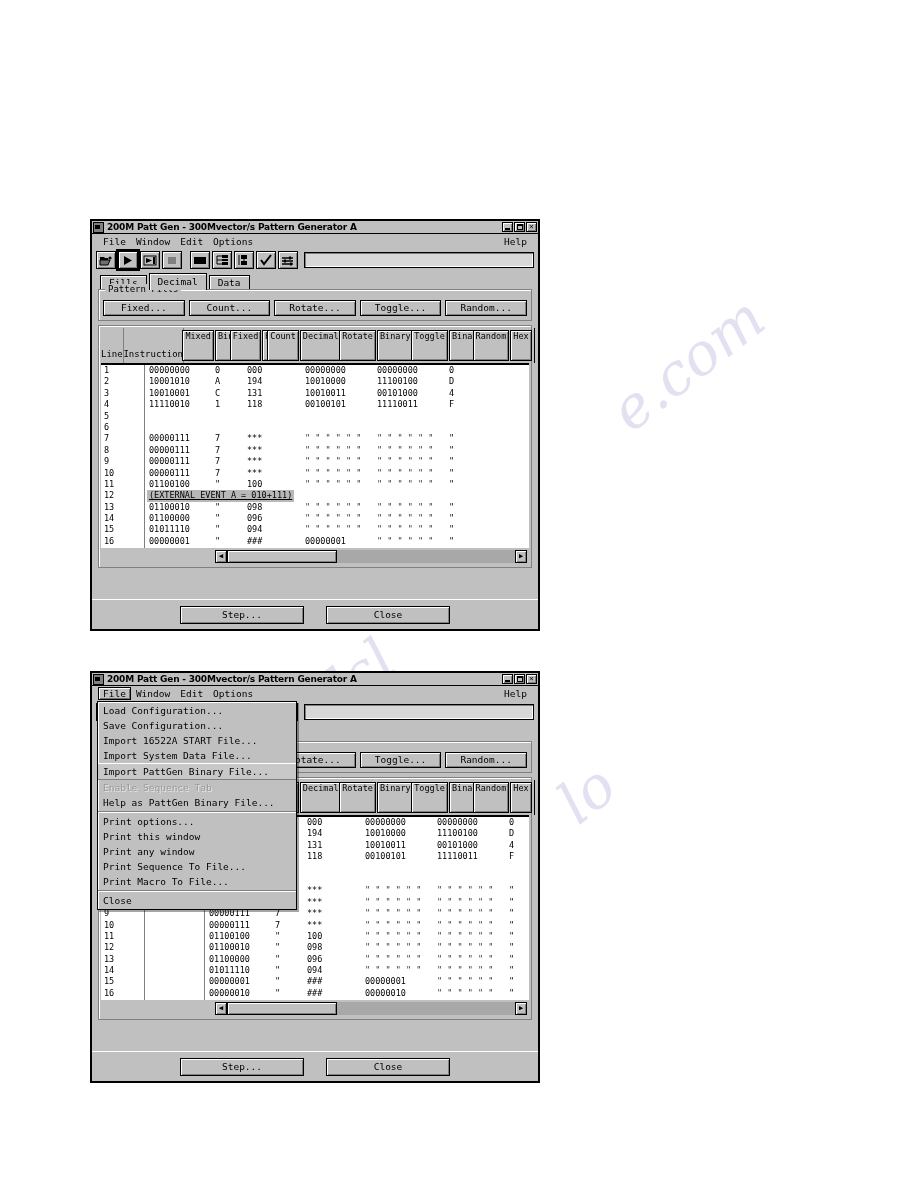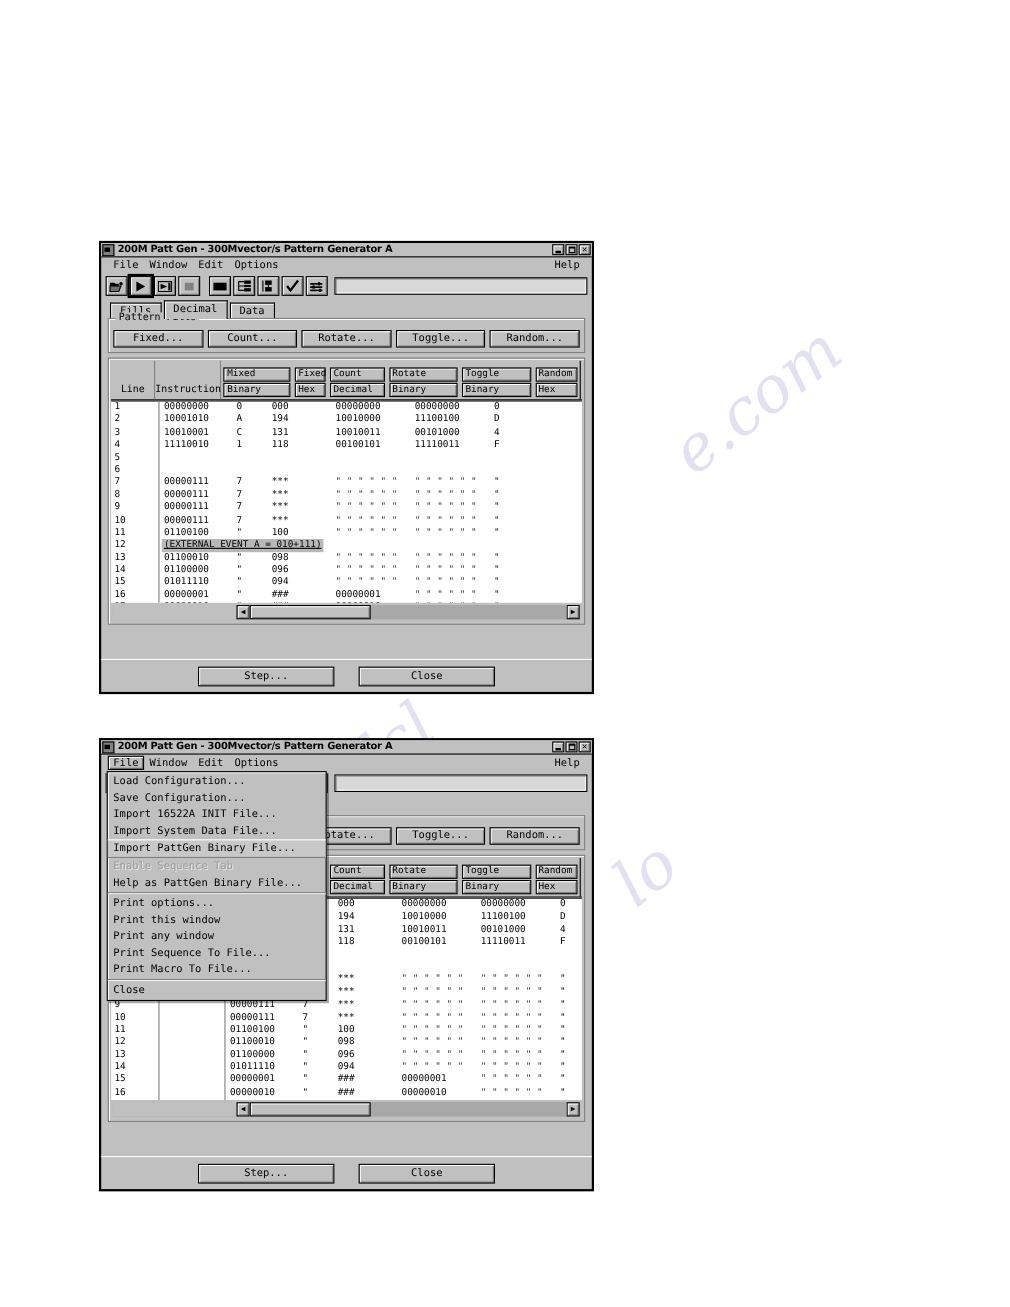--- a/index.html
+++ b/index.html
@@ -131,21 +131,21 @@
   .hdr{
     display:flex;background:#c0c0c0;height:36px;box-sizing:border-box;
     border-bottom:1px solid #000;
   }
   .hdr-plain{
     display:flex;align-items:flex-end;justify-content:center;
     font-size:9px;padding-bottom:4px;box-sizing:border-box;
     border-right:1px solid #808080;
   }
   .hdr-col{
-    display:flex;flex-direction:column;justify-content:flex-end;
+    display:flex;flex-direction:row;justify-content:flex-end;
     gap:1px;padding:2px 2px;box-sizing:border-box;
   }
   .hdr-btn{
     background:#c0c0c0;border:1px solid #000;
     box-shadow:inset 1px 1px 0 #fff, inset -1px -1px 0 #808080;
     font-size:8.5px;line-height:11px;padding:0 2px;text-align:left;
     box-sizing:border-box;white-space:nowrap;
   }
   .hdr-sep{width:2px;border-left:1px solid #000;box-sizing:border-box;}
 
@@ -646,21 +646,21 @@
   </div>
 
   <div class="bottombar">
     <div class="btn">Step...</div>
     <div class="btn">Close</div>
   </div>
 
   <div class="dropdown" id="file-menu">
       <div class="ditem">Load Configuration...</div>
       <div class="ditem">Save Configuration...</div>
-      <div class="ditem">Import 16522A INIT File...</div>
+      <div class="ditem">Import 16522A START File...</div>
       <div class="ditem">Import System Data File...</div>
       <div class="ditem hi">Import PattGen Binary File...</div>
       <div class="ditem disabled">Enable Sequence Tab</div>
       <div class="ditem">Help as PattGen Binary File...</div>
       <div class="dsep"></div>
       <div class="ditem">Print options...</div>
       <div class="ditem">Print this window</div>
       <div class="ditem">Print any window</div>
       <div class="ditem">Print Sequence To File...</div>
       <div class="ditem">Print Macro To File...</div>

